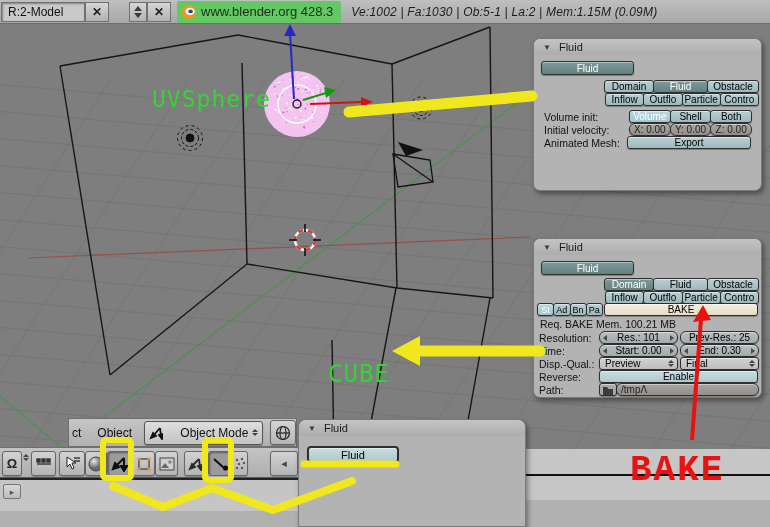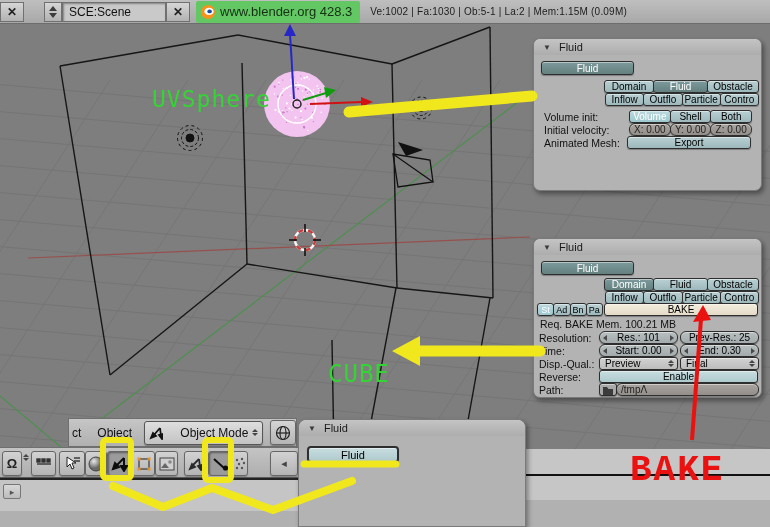--- a/index.html
+++ b/index.html
@@ -17,21 +17,21 @@
     display:flex; align-items:center; padding:0 6px; }
   .xbtn { width:24px; height:20px; background:linear-gradient(#d6d6d6,#b2b2b2);
     border:1px solid #707070; font-size:12px; font-weight:bold; color:#222;
     display:flex; align-items:center; justify-content:center; cursor:default; }
   .spinbox { width:18px; height:20px; background:linear-gradient(#d6d6d6,#b2b2b2);
     border:1px solid #707070; display:flex; flex-direction:column; align-items:center; justify-content:center; }
   .tup { width:0; height:0; border-left:4px solid transparent; border-right:4px solid transparent; border-bottom:5px solid #3c3c3c; margin:1px 0; }
   .tdn { width:0; height:0; border-left:4px solid transparent; border-right:4px solid transparent; border-top:5px solid #3c3c3c; margin:1px 0; }
   .urlband { height:22px; background:#63c763; border-radius:2px; display:flex; align-items:center;
     padding:0 8px 0 4px; margin-left:6px; font-size:13px; color:#143114; gap:4px; }
-  .stats { font-size:10px; color:#1c1c1c; margin-left:10px; letter-spacing:.2px; }
+  .stats { font-size:12px; color:#1c1c1c; margin-left:10px; letter-spacing:.2px;font-style:italic; }
   
   #viewport { position:absolute; left:0; top:24px; width:770px; height:430px; background:#7e7e7e; }
   .vplabel { position:absolute; font-family:"DejaVu Sans Mono", monospace; color:#35d435; letter-spacing:1px; }
   
   .bpanel { position:absolute; background:#b3b3b3; border:1px solid #7a7a7a; border-radius:7px;
     box-shadow:2px 3px 5px rgba(0,0,0,.4), inset 0 1px 0 rgba(255,255,255,.4); }
   .phead { position:absolute; left:0; top:0; right:0; height:16px; display:flex; align-items:center;
     gap:8px; padding-left:9px; font-size:11px; color:#1a1a1a;
     background:linear-gradient(#c4c4c4,#adadad); border-radius:7px 7px 0 0; }
   .ptri { font-size:8px; color:#3a3a3a; }
@@ -81,29 +81,29 @@
     font-weight:bold; font-size:36px; color:#ea1111; letter-spacing:2px; z-index:40; }
   #overlay { position:absolute; left:0; top:0; width:770px; height:527px; z-index:50; pointer-events:none; }
   .z20 { z-index:20; } .z30 { z-index:30; }
 </style>
 </head>
 <body>
 
 <div id="stage">
 
   <div class="topbar">
+    <div class="tfield" style="width:84px;margin-left:1px;">
+        <span>R:2-Model</span>
+      </div>
     <div class="xbtn">
         <span>✕</span>
       </div>
     <div class="spinbox" style="margin-left:20px;">
         <i class="tup"></i>
         <i class="tdn"></i>
-      </div>
-    <div class="tfield" style="width:104px;">
-        <span>SCE:Scene</span>
       </div>
     <div class="xbtn">
         <span>✕</span>
       </div>
     <div class="urlband">
       <svg width="16" height="16">
         <circle cx="8" cy="8" r="7" fill="#f6931e"></circle>
         <ellipse cx="9" cy="7.4" rx="4.6" ry="3.6" fill="#fff"></ellipse>
         <ellipse cx="9.6" cy="7.4" rx="2.3" ry="1.9" fill="#1b4aa0"></ellipse>
       </svg>

